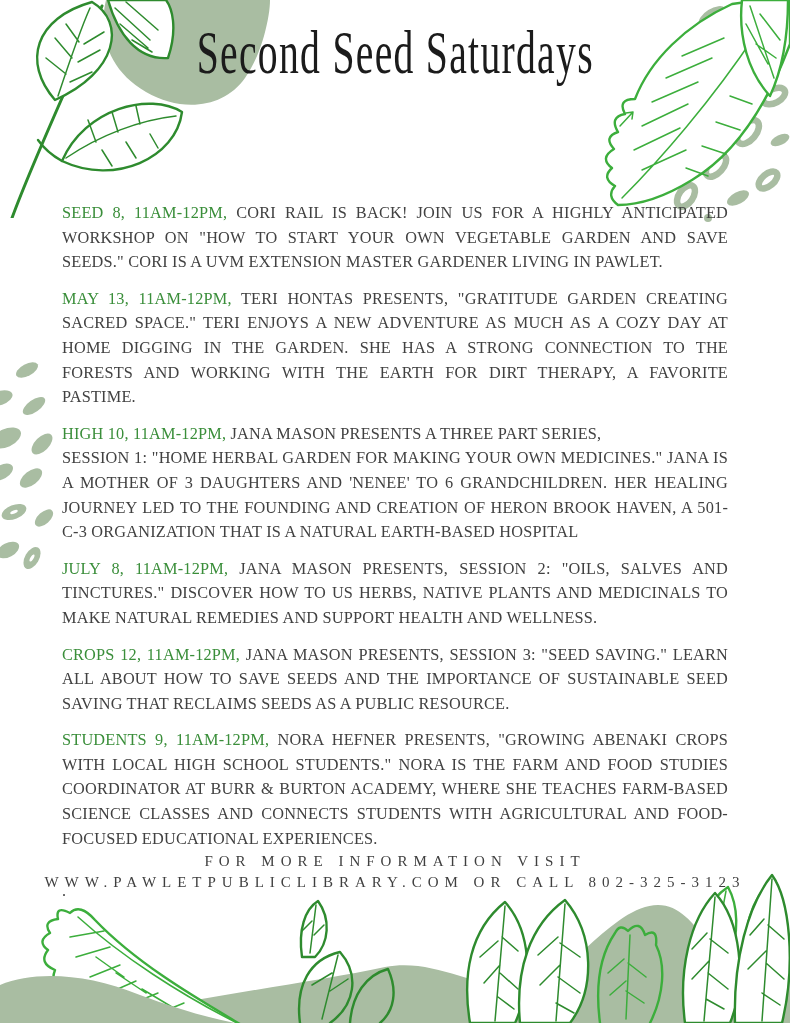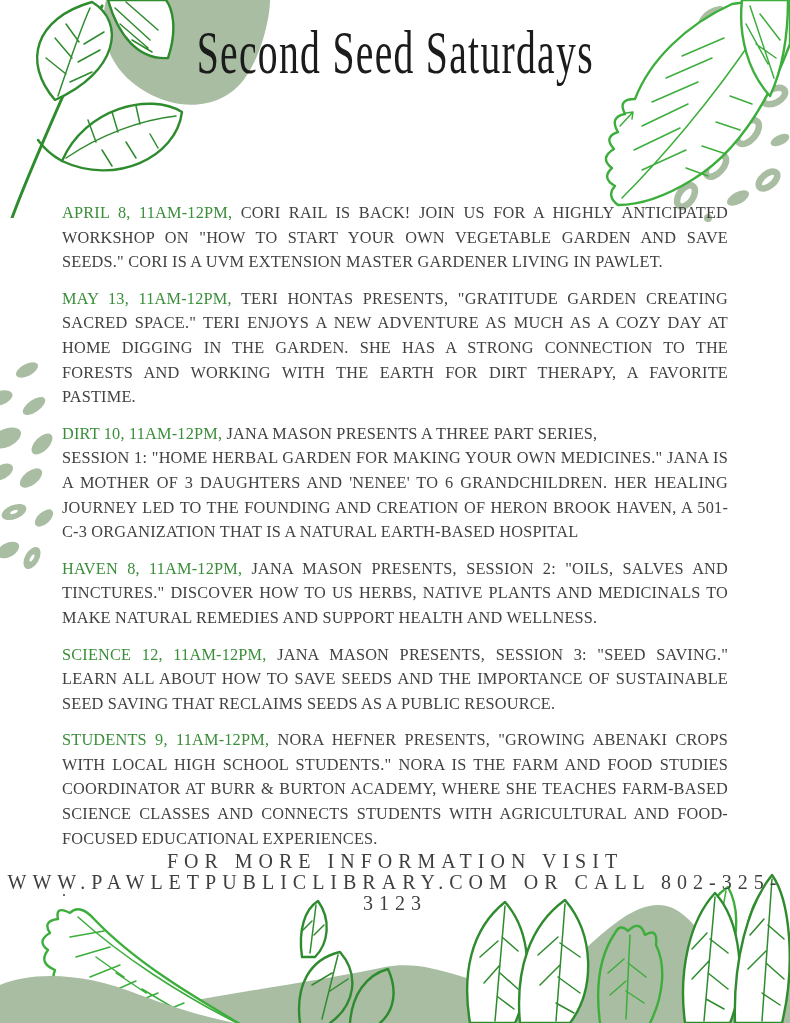--- a/index.html
+++ b/index.html
@@ -43,21 +43,21 @@
   }
   .event{
     margin:0 0 12px 0;font-size:16.3px;line-height:24.6px;
     text-align:justify;color:var(--body-text);letter-spacing:.2px;
   }
   .event .date{color:var(--accent-green);}
   .event .etext{white-space:pre-line;}
 
   .footer{
     position:absolute;left:0;top:851px;width:100%;text-align:center;
-    color:#3f3f3f;font-size:20px;line-height:21px;letter-spacing:6px;z-index:3;
+    color:#3f3f3f;font-size:15px;line-height:21px;letter-spacing:6px;z-index:3;
   }
   .stray{
     position:absolute;left:62px;top:882px;color:#3f3f3f;font-size:16px;z-index:3;
   }
 </style>
 </head>
 <body>
 
 <div class="deco" style="left:92px;top:0;z-index:1;">
   <svg width="210" height="120" viewBox="0 0 210 120">
@@ -163,38 +163,38 @@
     <path class="vein-d" d="M772,34 L762,176 M764,74 L750,90 M766,106 L748,124 M768,80 L784,94 M766,118 L784,134 M762,148 L780,160"></path>
   </svg>
 </div>
 
 <header class="title">
   <div class="tl tl1"><span>Second Seed Saturdays</span></div>
 </header>
 
 <main class="events">
   <p class="event">
-    <span class="date">APRIL 8, 11AM-12PM,</span>
+    <span class="date">SEED 8, 11AM-12PM,</span>
     <span class="etext">CORI RAIL IS BACK! JOIN US FOR A HIGHLY ANTICIPATED WORKSHOP ON "HOW TO START YOUR OWN VEGETABLE GARDEN AND SAVE SEEDS." CORI IS A UVM EXTENSION MASTER GARDENER LIVING IN PAWLET.</span>
   </p>
   <p class="event">
     <span class="date">MAY 13, 11AM-12PM,</span>
     <span class="etext">TERI HONTAS PRESENTS, "GRATITUDE GARDEN  CREATING SACRED SPACE." TERI ENJOYS A NEW ADVENTURE AS MUCH AS A COZY DAY AT HOME DIGGING IN THE GARDEN.  SHE HAS A STRONG CONNECTION TO THE FORESTS AND WORKING WITH THE EARTH FOR DIRT THERAPY, A FAVORITE PASTIME.</span>
   </p>
   <p class="event">
-    <span class="date">DIRT 10, 11AM-12PM,</span>
+    <span class="date">HIGH 10, 11AM-12PM,</span>
     <span class="etext">JANA MASON PRESENTS A THREE PART SERIES,
 SESSION 1: "HOME HERBAL GARDEN FOR MAKING YOUR OWN MEDICINES." JANA IS A MOTHER OF 3 DAUGHTERS AND 'NENEE' TO 6 GRANDCHILDREN. HER HEALING JOURNEY LED TO THE FOUNDING AND CREATION OF HERON BROOK HAVEN, A 501-C-3 ORGANIZATION THAT IS A NATURAL EARTH-BASED HOSPITAL</span>
   </p>
   <p class="event">
-    <span class="date">HAVEN 8, 11AM-12PM,</span>
+    <span class="date">JULY 8, 11AM-12PM,</span>
     <span class="etext">JANA MASON PRESENTS, SESSION 2: "OILS, SALVES AND TINCTURES." DISCOVER HOW TO US HERBS, NATIVE PLANTS AND MEDICINALS TO MAKE NATURAL REMEDIES AND SUPPORT HEALTH AND WELLNESS.</span>
   </p>
   <p class="event">
-    <span class="date">SCIENCE 12, 11AM-12PM,</span>
+    <span class="date">CROPS 12, 11AM-12PM,</span>
     <span class="etext">JANA MASON PRESENTS, SESSION 3: "SEED SAVING." LEARN ALL ABOUT HOW TO SAVE SEEDS AND THE IMPORTANCE OF SUSTAINABLE SEED SAVING THAT RECLAIMS SEEDS AS A PUBLIC RESOURCE.</span>
   </p>
   <p class="event">
     <span class="date">STUDENTS 9, 11AM-12PM,</span>
     <span class="etext">NORA HEFNER PRESENTS, "GROWING ABENAKI CROPS WITH LOCAL HIGH SCHOOL STUDENTS." NORA IS THE FARM AND FOOD STUDIES COORDINATOR AT BURR &amp; BURTON ACADEMY, WHERE SHE TEACHES FARM-BASED SCIENCE CLASSES AND CONNECTS STUDENTS WITH AGRICULTURAL AND FOOD-FOCUSED EDUCATIONAL EXPERIENCES.</span>
   </p>
 </main>
 
 <footer class="footer">
   <div>FOR MORE INFORMATION VISIT</div>

